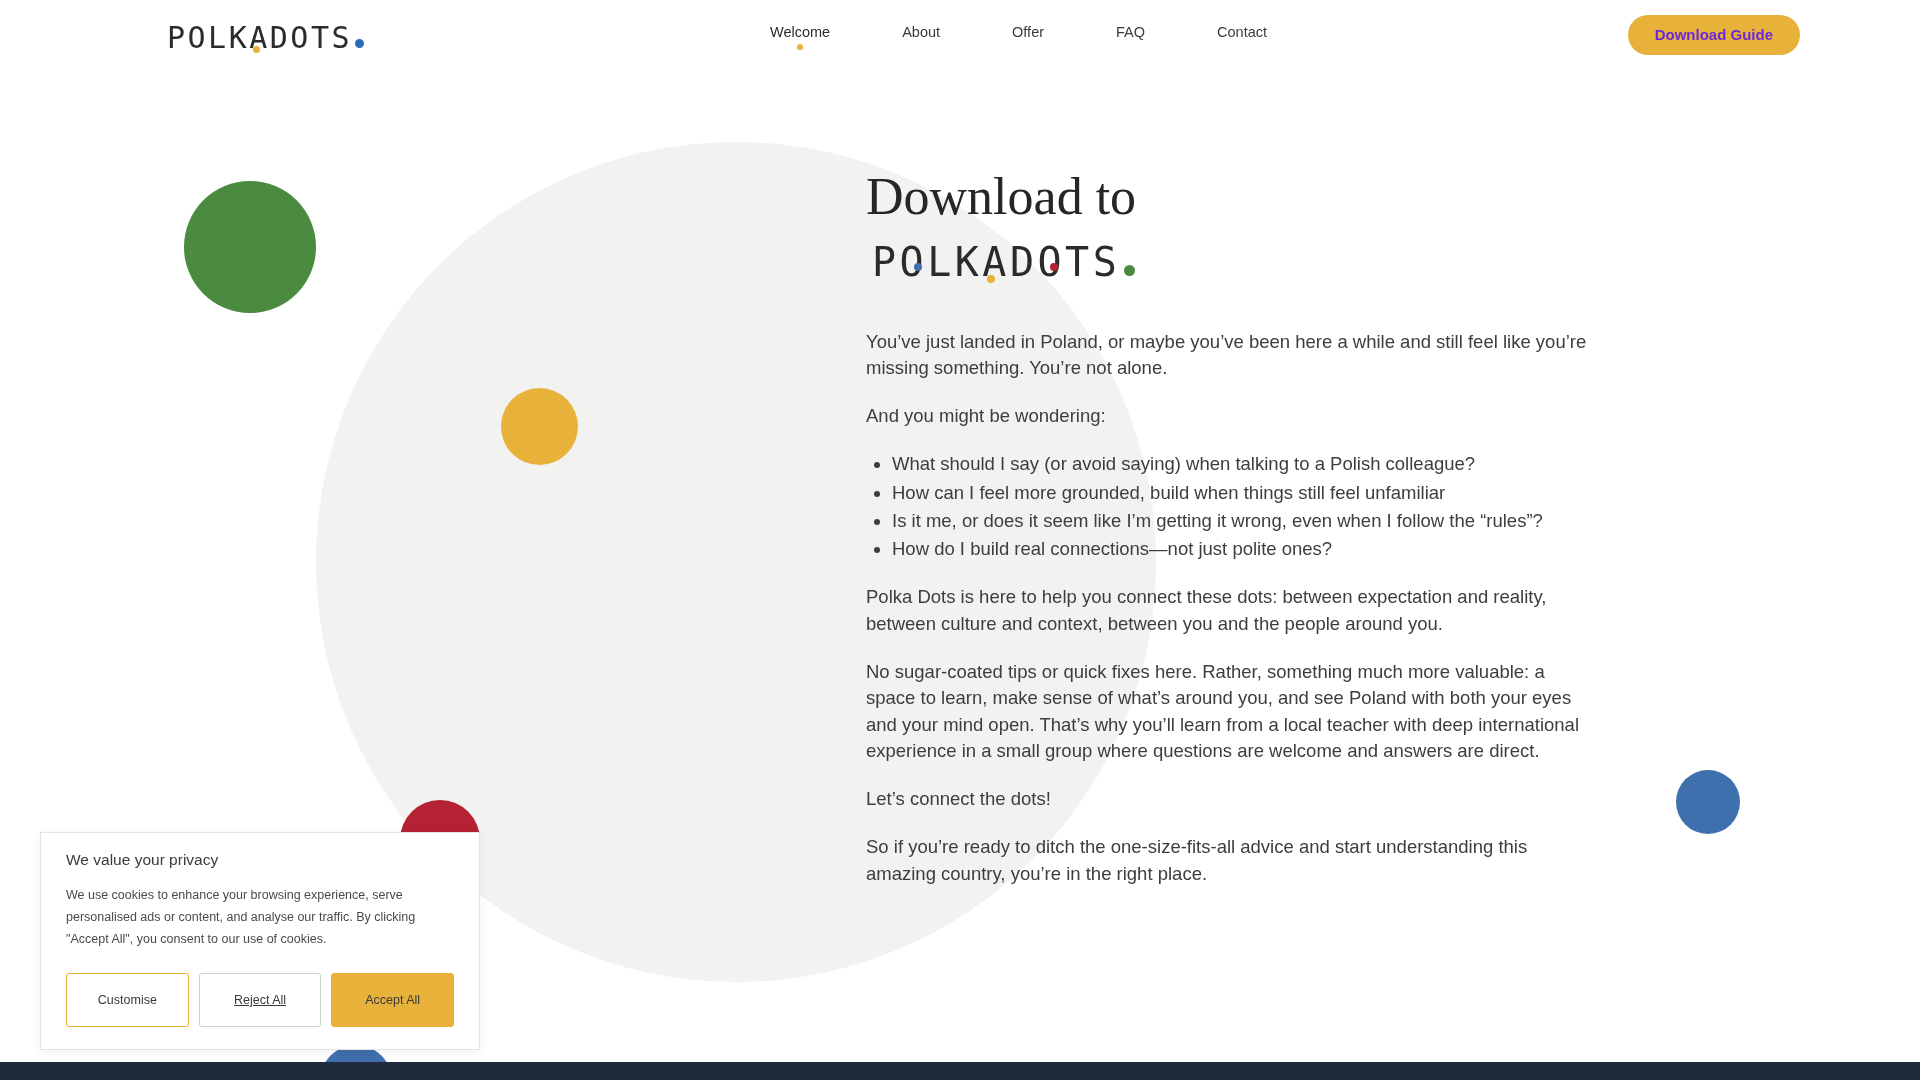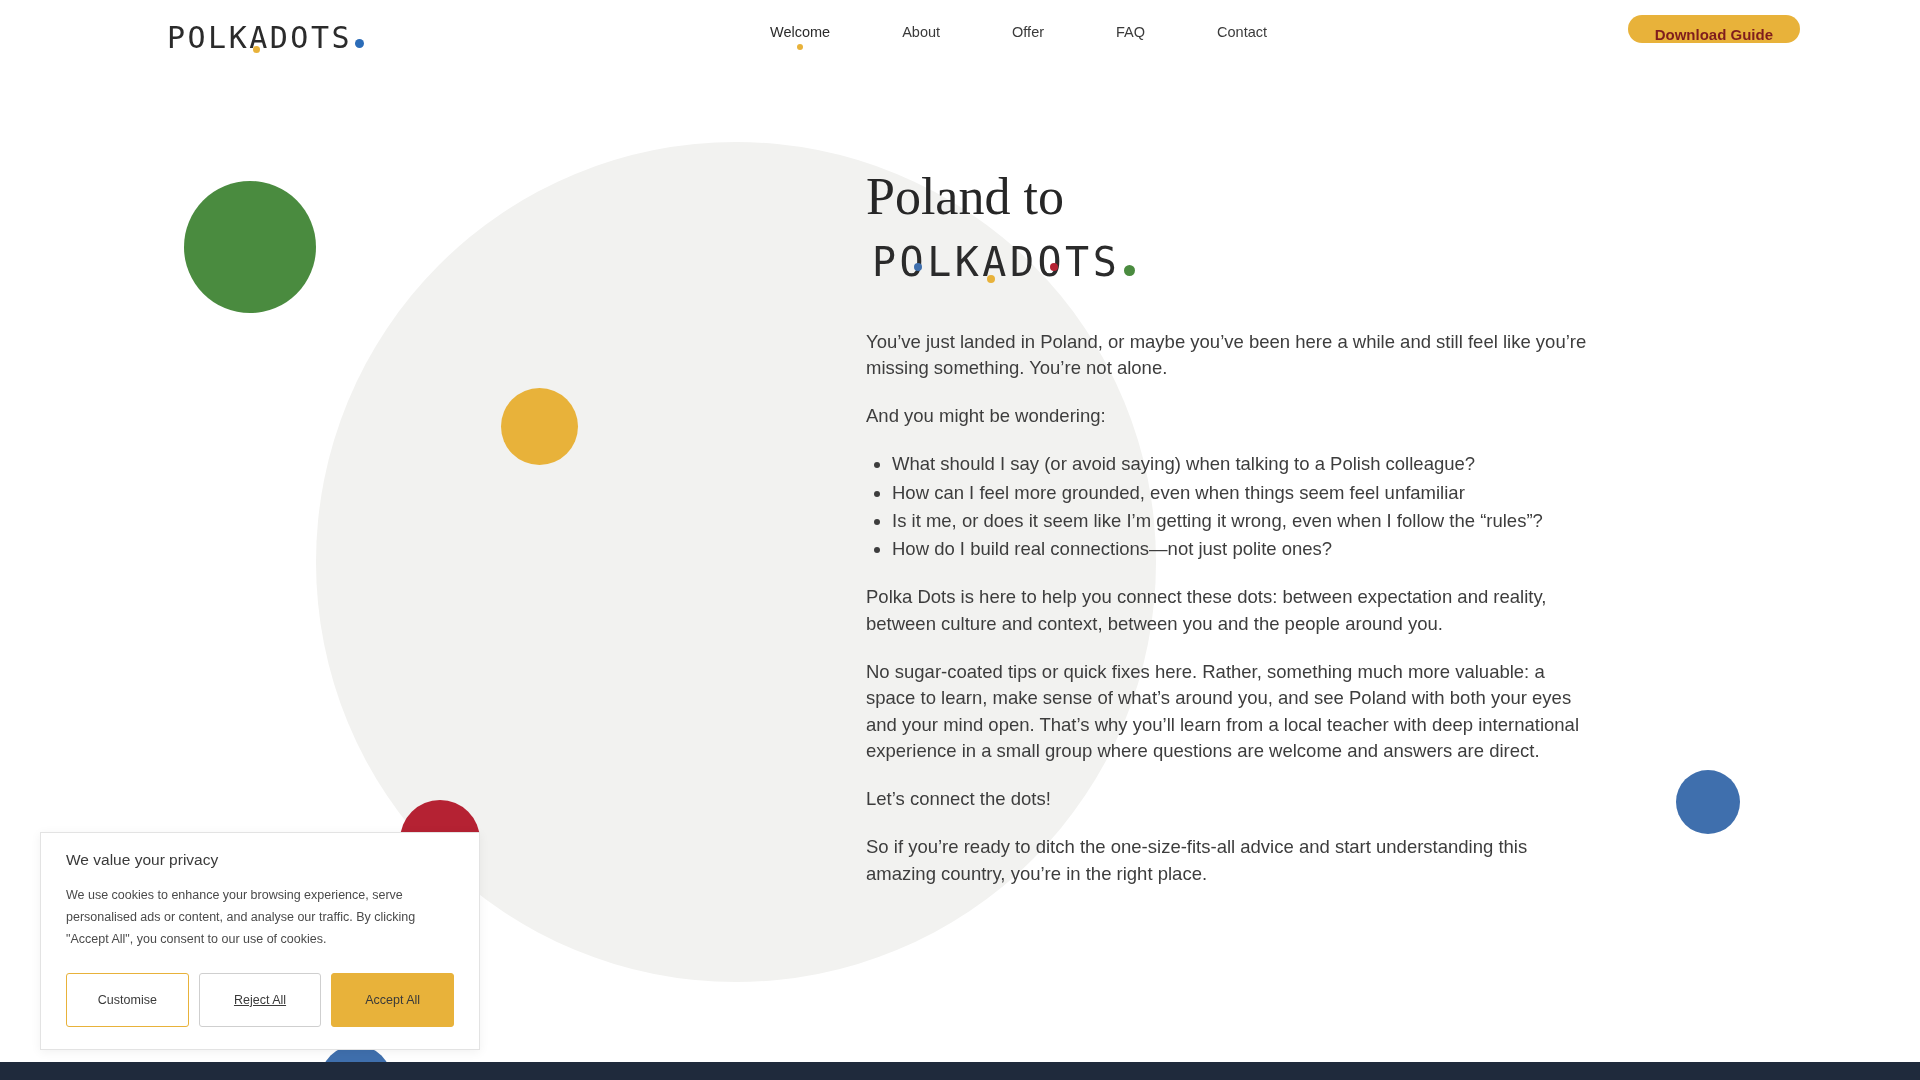--- a/index.html
+++ b/index.html
@@ -83,27 +83,27 @@
     top: 22px;
     width: 6px; height: 6px;
     border-radius: 50%;
     background: #e8b23a;
   }
   .cta {
     position: absolute;
     right: 120px;
     top: 15px;
     background: #e8b23a;
-    color: #7f1d1d;
+    color: #6d28d9;
     font-size: 15px;
     font-weight: bold;
     border: none;
     border-radius: 30px;
     padding: 0 27px;
-    height: 28px;
+    height: 40px;
     line-height: 40px;
     cursor: pointer;
     font-family: "Liberation Sans", sans-serif;
     white-space: nowrap;
   }
 
   
   .big-circle {
     position: absolute;
     left: 316px;
@@ -307,34 +307,34 @@
       </div>
       <div class="nav-item">
         <span>Contact</span>
       </div>
     </div>
 
     <button class="cta">Download Guide</button>
   </div>
 
   <div class="content">
-    <h1 class="headline">Poland to</h1>
+    <h1 class="headline">Download to</h1>
     <div class="headline-logo">
       <span>POLKADOTS</span><span class="logo-dot"></span>
       <span class="logo-accent-dot" style="background:#3f6fad; left:42px; top:24px;"></span>
       <span class="logo-accent-dot" style="background:#e8b23a; left:115px; top:36px;"></span>
       <span class="logo-accent-dot" style="background:#b52233; left:178px; top:24px;"></span>
     </div>
 
     <p class="body-text first">You’ve just landed in Poland, or maybe you’ve been here a while and still feel like you’re missing something. You’re not alone.</p>
     <p class="body-text">And you might be wondering:</p>
 
     <ul class="q-list">
       <li>What should I say (or avoid saying) when talking to a Polish colleague?</li>
-      <li>How can I feel more grounded, even when things seem feel unfamiliar</li>
+      <li>How can I feel more grounded, build when things still feel unfamiliar</li>
       <li>Is it me, or does it seem like I’m getting it wrong, even when I follow the “rules”?</li>
       <li>How do I build real connections—not just polite ones?</li>
     </ul>
 
     <p class="body-text">Polka Dots is here to help you connect these dots: between expectation and reality, between culture and context, between you and the people around you.</p>
     <p class="body-text">No sugar-coated tips or quick fixes here. Rather, something much more valuable: a space to learn, make sense of what’s around you, and see Poland with both your eyes and your mind open. That’s why you’ll learn from a local teacher with deep international experience in a small group where questions are welcome and answers are direct.</p>
     <p class="body-text">Let’s connect the dots!</p>
     <p class="body-text">So if you’re ready to ditch the one-size-fits-all advice and start understanding this amazing country, you’re in the right place.</p>
   </div>
 

